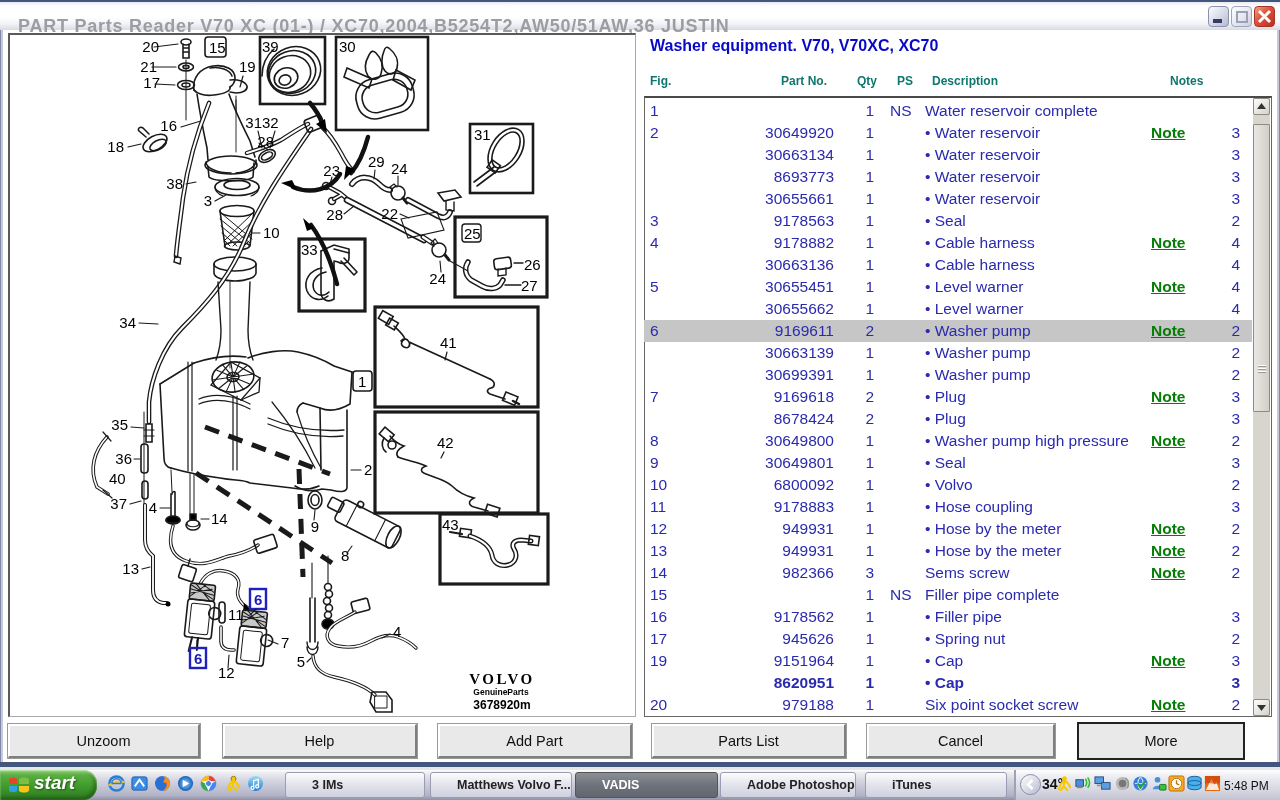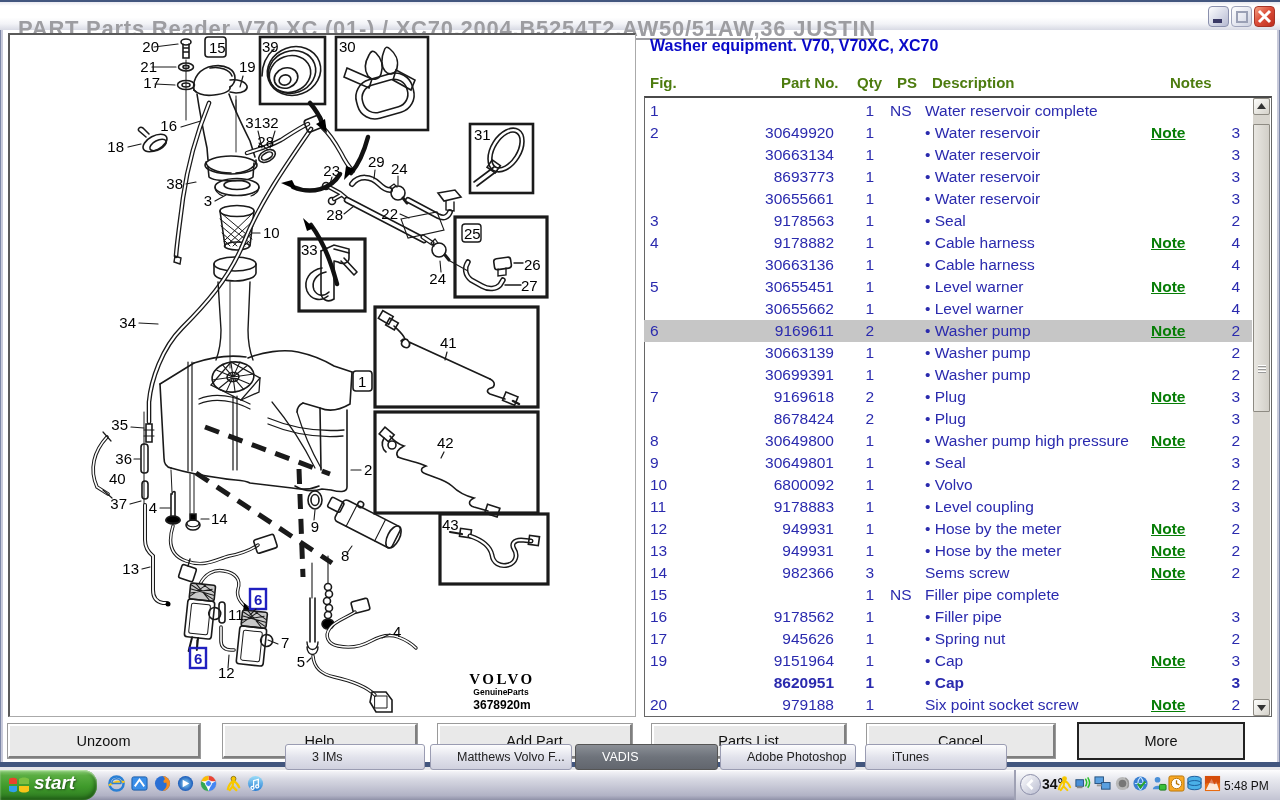--- a/index.html
+++ b/index.html
@@ -2,39 +2,39 @@
 <html><head>
 <meta charset="utf-8">
 <style>
 * { margin:0; padding:0; box-sizing:border-box; }
 html,body { width:1280px; height:800px; overflow:hidden; font-family:"Liberation Sans", sans-serif; background:#fff; }
 #screen { position:absolute; left:0; top:0; width:1280px; height:800px; background:#fff; }
 
 #titlebar { position:absolute; left:0; top:0; width:1280px; height:30px;
   background:linear-gradient(to bottom,#e9e9f0 0%,#ffffff 14%,#ffffff 55%,#f2f3f7 78%,#d8dae4 100%);
   border-top:2px solid #42567e; }
-#titlebar .ttxt { position:absolute; left:18px; top:14px; font-size:22px; font-weight:bold; color:#9d9da1;
-  letter-spacing:0.75px; white-space:nowrap;text-decoration:underline; }
+#titlebar .ttxt { position:absolute; left:18px; top:14px; font-size:18px; font-weight:bold; color:#9d9da1;
+  letter-spacing:0.75px; white-space:nowrap; }
 .capbtn { position:absolute; top:4px; width:21px; height:21px; border-radius:4px; }
 #btnmin { left:1208px; background:linear-gradient(135deg,#fdfdfe 0%,#d9dce9 50%,#b6bad1 100%); border:1px solid #8a90ad; }
 #btnmax { left:1231px; background:linear-gradient(135deg,#ffffff 0%,#e8eaf2 50%,#ccd0df 100%); border:1px solid #9ea3ba; }
 #btnclose { left:1254px; background:linear-gradient(135deg,#f3a183 0%,#dd4f3b 45%,#bc2c1c 100%); border:1px solid #a73326; }
 #btnmin .g { position:absolute; left:4px; top:12px; width:9px; height:4px; background:#3a3a66; }
 #btnmax .g { position:absolute; left:4px; top:4px; width:12px; height:12px; border:2px solid #9aa0b5; background:transparent; }
 
 #lborder { position:absolute; left:0; top:30px; width:3px; height:736px; background:#c8cada; border-left:1px solid #7e88a8; }
 #rborder { position:absolute; right:0; top:30px; width:3px; height:736px; background:#c8cada; border-right:1px solid #7e88a8; }
 #bborder { position:absolute; left:0; top:762px; width:1280px; height:5px; background:#42567e; }
 #bstrip { position:absolute; left:0; top:767px; width:1280px; height:3px; background:#e7e7ea; }
 
 #diagram { position:absolute; left:8px; top:33px; width:628px; height:684px; background:#fff;
   border-top:2px solid #5a5a5a; border-left:2px solid #5a5a5a; border-right:1px solid #aaa; border-bottom:1px solid #aaa; }
 
 #rtitle { position:absolute; left:650px; top:37px; font-size:16px; font-weight:bold; color:#0909c8; }
-.colhdr { position:absolute; top:74px; font-size:15px; font-weight:bold; color:#4d7c0f; }
+.colhdr { position:absolute; top:74px; font-size:12px; font-weight:bold; color:#0f766e; }
 #tablebox { position:absolute; left:644px; top:96px; width:628px; height:621px; background:#fff;
   border:1px solid #666; border-top:2px solid #4a4a4a; }
 #rows { position:absolute; left:644px; top:97px; width:608px; height:619px; overflow:hidden; }
 .row { position:absolute; left:0; width:608px; height:22px; font-size:15.5px; color:#2a2aae; }
 .row span { position:absolute; top:2px; white-space:nowrap; }
 .fig { left:6px; }
 .pn { left:60px; width:130px; text-align:right; }
 .qty { left:206px; width:24px; text-align:right; }
 .ps { left:246px; }
 .desc { left:281px; }
@@ -51,22 +51,22 @@
   font-size:14.5px; color:#111; text-align:center; line-height:32px; }
 #morebtn { border:2px solid #222; box-shadow:none; top:722px; height:38px; line-height:34px; }
 
 #taskbar { position:absolute; left:0; top:770px; width:1280px; height:30px;
   background:linear-gradient(to bottom,#ffffff 0%,#f1f1f5 6%,#d8d9e3 30%,#c3c4d3 60%,#b1b2c5 85%,#8f91a8 100%); }
 #startbtn { position:absolute; left:0; top:770px; width:97px; height:30px; border-radius:0 14px 14px 0;
   background:linear-gradient(to bottom,#8fce7c 0%,#5aad42 18%,#3f9a2b 55%,#338424 85%,#2a701e 100%);
   box-shadow:inset 0 1px 2px #c6f0b5, inset -2px -2px 4px #1e5a14;padding-left:32px; }
 #startbtn .stxt { position:absolute; left:34px; top:2px; color:#fff; font-size:19px; font-style:italic; font-weight:bold;
   text-shadow:1px 1px 2px #25531c; }
-.tkbtn { position:absolute; top:744px; height:26px; border-radius:3px; background:linear-gradient(to bottom,#fdfdfe,#e2e3ec 50%,#d0d1de);
-  border:1px solid #9a9cb2; font-size:12.5px; color:#222; }
+.tkbtn { position:absolute; top:772px; height:26px; border-radius:3px; background:linear-gradient(to bottom,#fdfdfe,#e2e3ec 50%,#d0d1de);
+  border:1px solid #9a9cb2; font-size:12.5px; color:#222;font-weight:bold; }
 .tkbtn .lbl { position:absolute; left:26px; top:5px; white-space:nowrap; }
 #vadisbtn { background:linear-gradient(to bottom,#8b8f96,#6e737b 50%,#62666e); border:1px solid #555; color:#fff; }
 #tray { position:absolute; left:1014px; top:770px; width:266px; height:30px;
   background:linear-gradient(to bottom,#fdfdfe 0%,#e8e9ef 30%,#d4d5e0 70%,#c2c3d2 100%); border-left:2px solid #9fa1b4; }
 #clock { position:absolute; left:1224px; top:779px; font-size:12px; color:#111; }
 .ticon { position:absolute; top:775px; width:17px; height:17px; }
 </style>
 </head>
 <body>
 <div id="screen">
@@ -639,21 +639,21 @@
         <span class="fig">10</span>
         <span class="pn">6800092</span>
         <span class="qty">1</span>
         <span class="desc">• Volvo</span>
         <span class="cnt">2</span>
       </div>
 <div class="row" style="top:399px;">
         <span class="fig">11</span>
         <span class="pn">9178883</span>
         <span class="qty">1</span>
-        <span class="desc">• Level coupling</span>
+        <span class="desc">• Hose coupling</span>
         <span class="cnt">3</span>
       </div>
 <div class="row" style="top:421px;">
         <span class="fig">12</span>
         <span class="pn">949931</span>
         <span class="qty">1</span>
         <span class="desc">• Hose by the meter</span>
         <span class="note">Note</span>
         <span class="cnt">2</span>
       </div>

